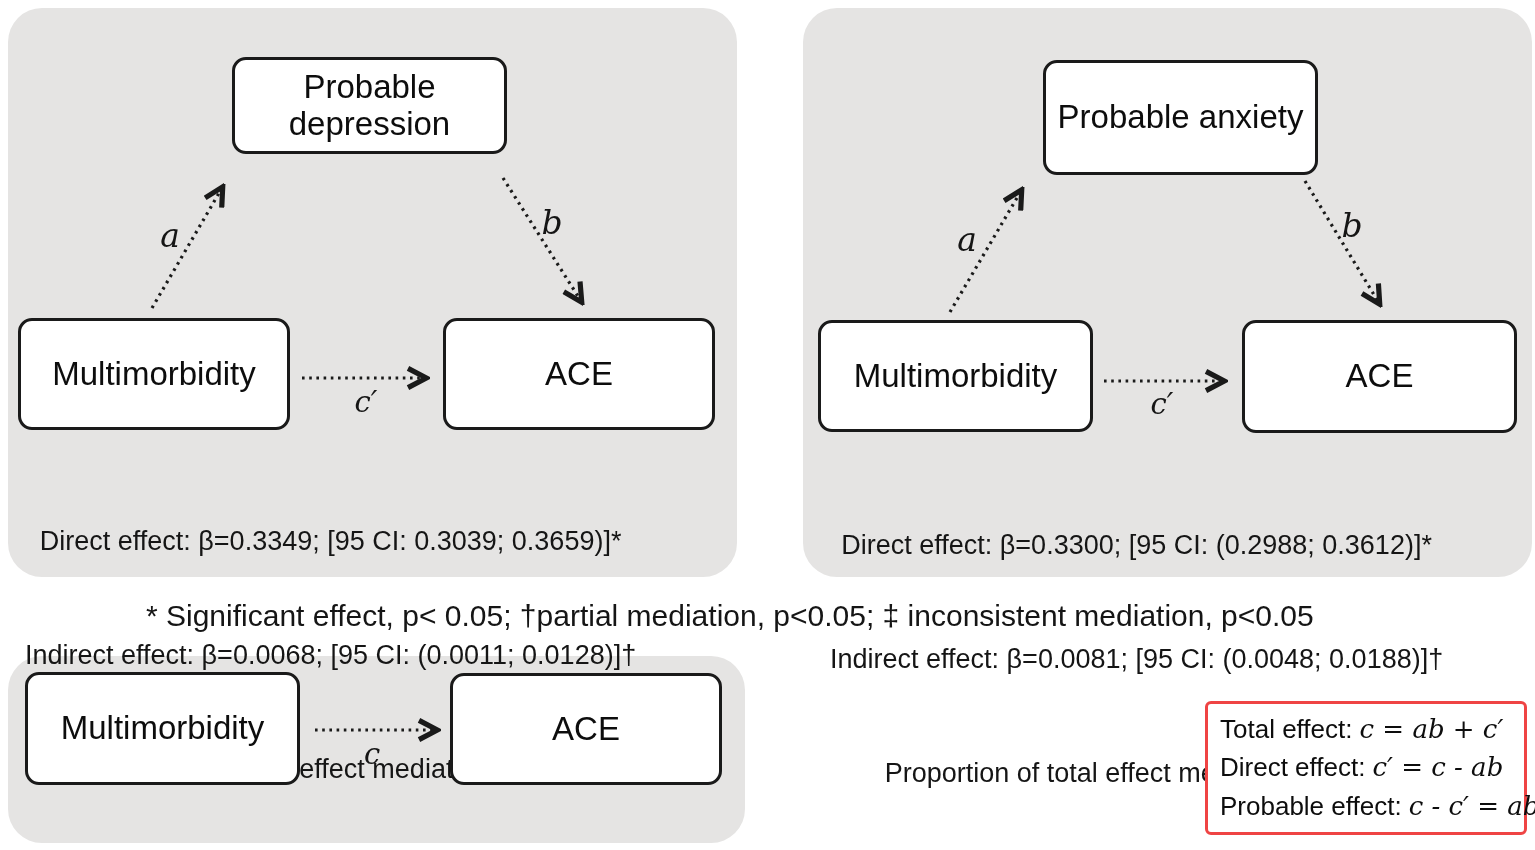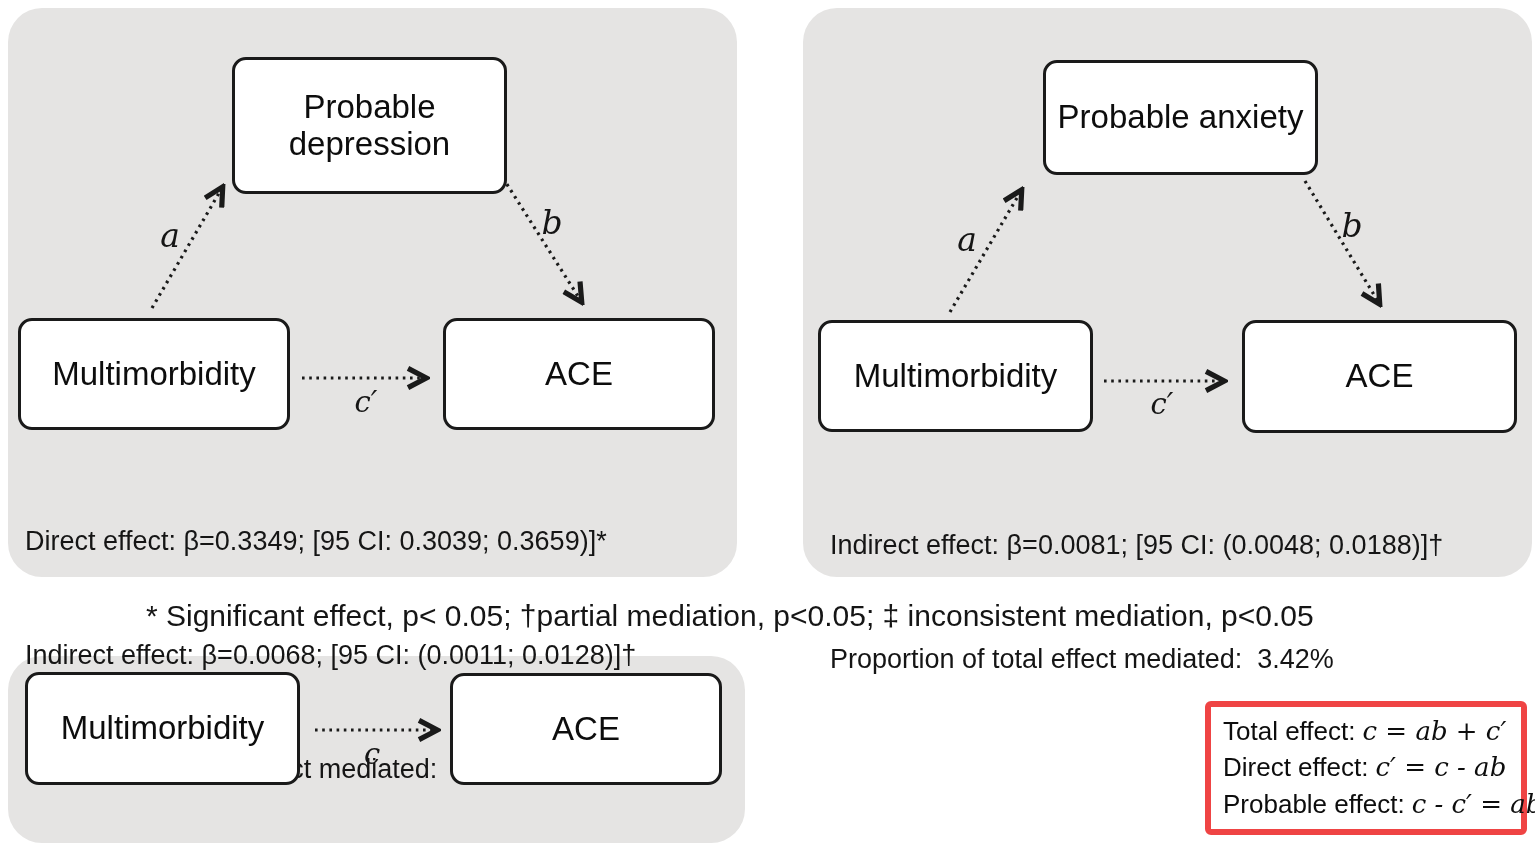--- a/index.html
+++ b/index.html
@@ -35,21 +35,21 @@
     box-sizing: border-box;
     padding: 4px 8px;
   }
   .stats {
     position: absolute;
     font-size: 27px;
     line-height: 38px;
     color: #151515;
     white-space: pre-wrap;
   }
-  .stats .stat { white-space: pre-wrap; }
+  .stats .stat { white-space: pre-wrap; text-align: center; }
   .path-label {
     position: absolute;
     font-family: "DejaVu Serif", serif;
     font-style: italic;
     font-size: 33px;
     color: #151515;
     transform: translate(-50%, 0);
   }
   .path-label.small { font-size: 29px; }
   #footnote {
@@ -62,21 +62,21 @@
     text-align: right;
   }
   #legend {
     position: absolute;
     left: 1205px;
     top: 701px;
     width: 322px;
     height: 134px;
     box-sizing: border-box;
     background: #ffffff;
-    border: 6px solid #ef4444;
+    border: 3px solid #ef4444;
     border-radius: 6px;
     display: flex;
     flex-direction: column;
     justify-content: space-around;
     padding: 6px 12px;
   }
   .legend-row {
     font-size: 26px;
     color: #0d0d0d;
     white-space: nowrap;
@@ -116,21 +116,21 @@
     </defs>
     <path class="dotted-arrow" d="M152,308 L222,188" marker-end="url(#ah)"></path>
     <path class="dotted-arrow" d="M503,178 L581,301" marker-end="url(#ah)"></path>
     <path class="dotted-arrow" d="M302,378 L425,378" marker-end="url(#ah)"></path>
     <path class="dotted-arrow" d="M950,312 L1021,191" marker-end="url(#ah)"></path>
     <path class="dotted-arrow" d="M1305,181 L1379,303" marker-end="url(#ah)"></path>
     <path class="dotted-arrow" d="M1104,381 L1223,381" marker-end="url(#ah)"></path>
     <path class="dotted-arrow" d="M315,730 L436,730" marker-end="url(#ah)"></path>
   </svg>
 
-  <div class="node" style="left:232px; top:57px; width:275px; height:137px;">
+  <div class="node" style="left:232px; top:57px; width:275px; height:97px;">
     <span>Probable depression</span>
   </div>
   <div class="node" style="left:18px; top:318px; width:272px; height:112px;">
     <span>Multimorbidity</span>
   </div>
   <div class="node" style="left:443px; top:318px; width:272px; height:112px;">
     <span>ACE</span>
   </div>
   <span class="path-label" style="left:170px; top:216px;">a</span>
   <span class="path-label" style="left:552px; top:203px;">b</span>
@@ -147,20 +147,21 @@
   <div class="node" style="left:818px; top:320px; width:275px; height:112px;">
     <span>Multimorbidity</span>
   </div>
   <div class="node" style="left:1242px; top:320px; width:275px; height:113px;">
     <span>ACE</span>
   </div>
   <span class="path-label" style="left:967px; top:220px;">a</span>
   <span class="path-label" style="left:1352px; top:206px;">b</span>
   <span class="path-label small" style="left:1162px; top:387px;">c′</span>
   <div class="stats" style="left:830px; top:450px;">
+    <div class="stat">Direct effect: β=0.3300; [95 CI: (0.2988; 0.3612)]*</div>
     <div class="stat">Indirect effect: β=0.0081; [95 CI: (0.0048; 0.0188)]†</div>
     <div class="stat">Proportion of total effect mediated:  3.42%</div>
   </div>
 
   <div id="footnote">* Significant effect, p&lt; 0.05; †partial mediation, p&lt;0.05; ‡ inconsistent mediation, p&lt;0.05</div>
 
   <div class="node" style="left:25px; top:672px; width:275px; height:113px;">
     <span>Multimorbidity</span>
   </div>
   <div class="node" style="left:450px; top:673px; width:272px; height:112px;">

